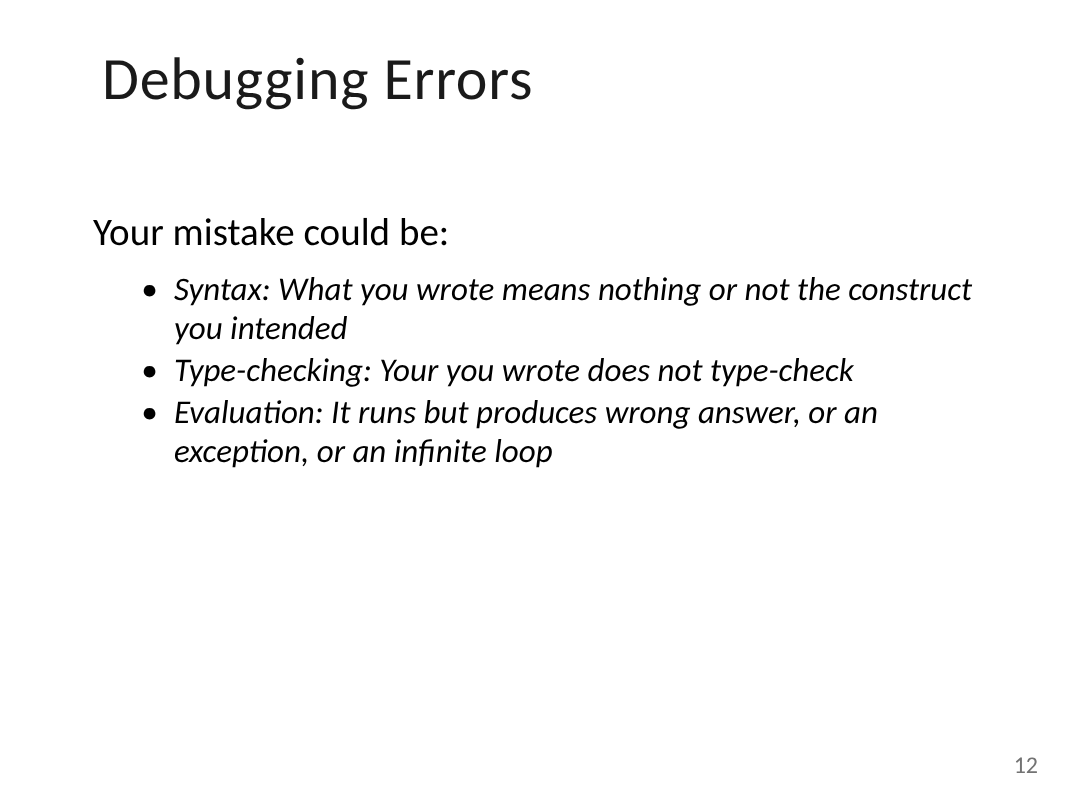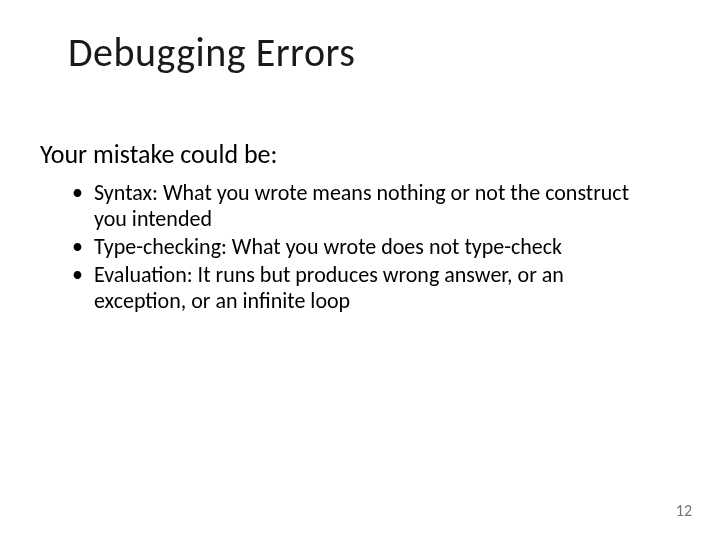--- a/index.html
+++ b/index.html
@@ -22,33 +22,34 @@
     left: 50px;
     top: 28px;
     font-size: 40px;
     font-weight: 400;
     letter-spacing: 0.5px;
     color: #1a1a1a;
     margin-left: 18px;
   }
   .body {
     position: absolute;
-    left: 40px;
+    left: 62px;
     top: 140px;
     width: 600px;
   }
   .lead {
     font-size: 26px;
     line-height: 1.15;
     margin: 0 0 10px 0;
   }
   ul.bullets {
     margin: 4px 0 18px 0;
     padding-left: 54px;
     list-style: none;
+    font-style: italic;
   }
   ul.bullets li {
     position: relative;
     font-size: 22px;
     line-height: 1.18;
     margin-bottom: 2px;
     padding-left: 0;
   }
   ul.bullets li::before {
     content: "•";
@@ -76,21 +77,21 @@
 <div class="slide">
 
   <div class="title">Debugging Errors</div>
 
   <div class="body">
 
     <p class="lead">Your mistake could be:</p>
 
     <ul class="bullets">
       <li>Syntax: What you wrote means nothing or not the construct you intended</li>
-      <li>Type-checking: What you wrote does not type-check</li>
+      <li>Type-checking: Your you wrote does not type-check</li>
       <li>Evaluation: It runs but produces wrong answer, or an exception, or an infinite loop</li>
     </ul>
 
 
   </div>
 
   <div class="pagenum">12</div>
 
 </div>
 

